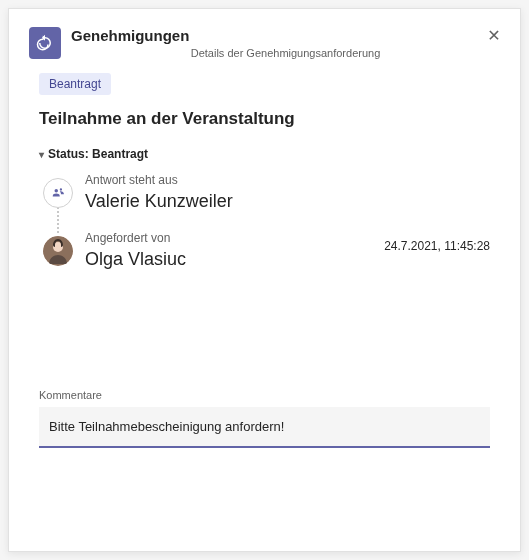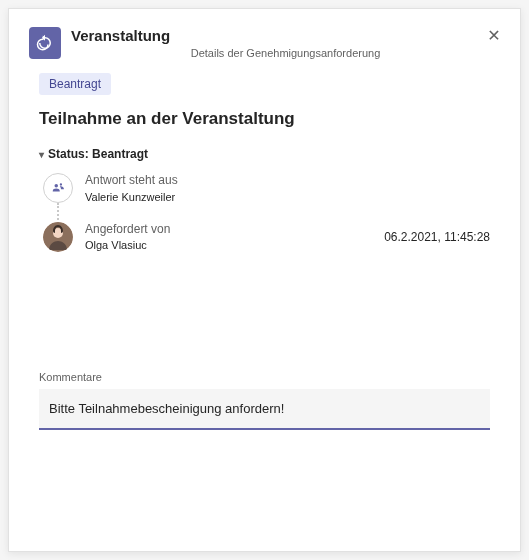--- a/index.html
+++ b/index.html
@@ -168,21 +168,21 @@
       display: flex;
       justify-content: space-between;
       align-items: flex-start;
     }
     .timeline-text .label {
       font-size: 12px;
       color: #616161;
       line-height: 1.3;
     }
     .timeline-text .name {
-      font-size: 11px;
+      font-size: 18px;
       color: #252525;
       line-height: 1.3;
       margin-top: 1px;
     }
     .timeline-ts {
       font-size: 12px;
       color: #252525;
       padding-top: 8px;
     }
     .comments-section {
@@ -230,21 +230,21 @@
   <div class="header">
     <div class="app-icon">
       <svg viewBox="0 0 24 24">
           <path d="M12 6V2l-1.5 1.5L9 2v4a8 8 0 1 0 8 8h-2a6 6 0 1 1-6-6z"></path>
           <path d="M16 4l4 4-4 4V9a6 6 0 0 0-1-.1V4z" opacity="0"></path>
           <path d="M19.07 4.93a10 10 0 0 0-5.07-2.7v2.06a8 8 0 0 1 3.66 1.99l1.41-1.35zM21.77 11a10 10 0 0 0-1.63-4.66l-1.5 1.28A8 8 0 0 1 19.75 11h2.02z" opacity="0"></path>
           <path d="M12 4V1L8 5l4 4V6a6 6 0 1 1-6 6H4a8 8 0 1 0 8-8z"></path>
         </svg>
     </div>
     <div class="header-text">
-      <div class="header-title">Veranstaltung</div>
+      <div class="header-title">Genehmigungen</div>
       <div class="header-subtitle">Details der Genehmigungsanforderung</div>
     </div>
     <button class="close-btn">
       <span>✕</span>
     </button>
   </div>
 
   <div class="content">
     <span class="status-badge">Beantragt</span>
     <div class="request-title">Teilnahme an der Veranstaltung</div>
@@ -281,21 +281,21 @@
             <circle cx="15" cy="11" r="5" fill="#f2d6c4"></circle>
             <path d="M6 28c0-6 5-9 9-9s9 3 9 9" fill="#5b4a42"></path>
             <path d="M10 9c0-3 2-6 5-6s5 3 5 6c0 1-1 2-2 2v-2c0-2-1-4-3-4s-3 2-3 4v2c-1 0-2-1-2-2z" fill="#3a2e28"></path>
           </svg>
         </div>
         <div class="timeline-body">
           <div class="timeline-text">
             <div class="label">Angefordert von</div>
             <div class="name">Olga Vlasiuc</div>
           </div>
-          <div class="timeline-ts">06.2.2021, 11:45:28</div>
+          <div class="timeline-ts">24.7.2021, 11:45:28</div>
         </div>
       </div>
 
     </div>
 
     <div class="comments-section">
       <div class="comments-label">Kommentare</div>
       <input type="text" class="comments-input" value="Bitte Teilnahmebescheinigung anfordern!" style="">
     </div>
   </div>

